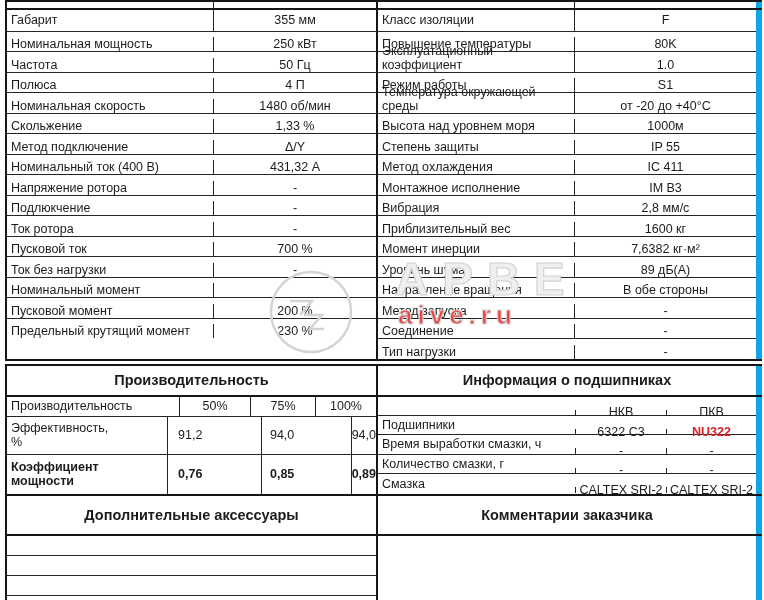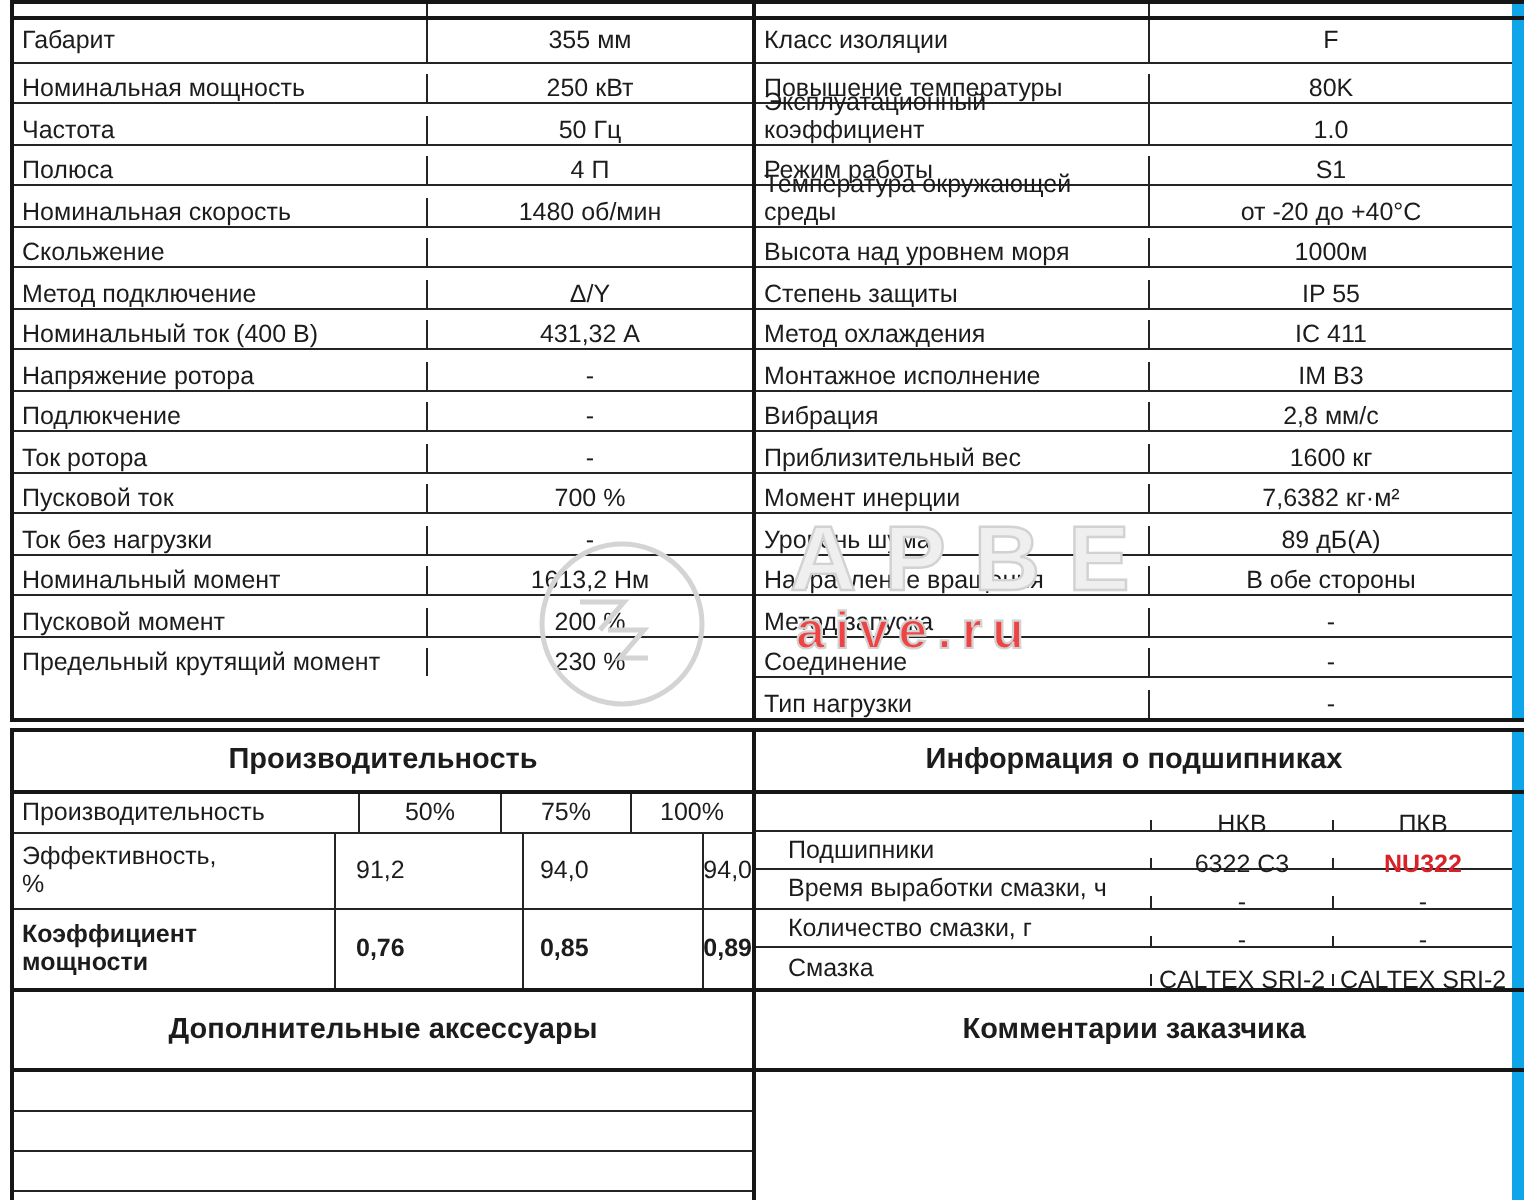--- a/index.html
+++ b/index.html
@@ -38,21 +38,21 @@
   .subrow{display:flex;height:97px;}
   .prow{display:flex;}
   .prow .plbl{width:172px;display:flex;align-items:center;padding-left:4px;}
   .prow .pc{display:flex;align-items:center;justify-content:center;border-left:1px solid #242424;}
   .prow .pc1{width:71px;}.prow .pc2{width:65px;}.prow .pc3{flex:1;}
   .phead{height:20px;border-bottom:1px solid #242424;}
   .pbody .prow{height:38.5px;border-bottom:1px solid #242424;gap:48px;}
   .pbody .prow:last-child{border-bottom:none;font-weight:bold;}
 
   .brow{display:flex;height:19.4px;}
-  .brow .blbl{width:197px;display:flex;align-items:center;padding-left:16px;}
+  .brow .blbl{width:197px;display:flex;align-items:center;padding-left:4px;}
   .brow .bc{display:flex;align-items:center;justify-content:center;border-left:1px solid #242424;margin-top:13px;}
   .brow .bc1{width:91px;}.brow .bc2{flex:1;}
   .bhead{border-bottom:1px solid #242424;}
   .bbody .brow{border-bottom:1px solid #242424;}
   .bbody .brow:last-child{border-bottom:none;}
   .red{font-weight:bold;}
 
   
   .bottomrow{display:flex;height:64px;align-items:stretch;}
   .acc{display:block;}
@@ -102,20 +102,21 @@
           <div class="srow">
             <div class="lbl">Полюса</div>
             <div class="val">4 П</div>
           </div>
           <div class="srow">
             <div class="lbl">Номинальная скорость</div>
             <div class="val">1480 об/мин</div>
           </div>
           <div class="srow">
             <div class="lbl">Скольжение</div>
+            <div class="val">1,33 %</div>
           </div>
           <div class="srow">
             <div class="lbl">Метод подключение</div>
             <div class="val">Δ/Y</div>
           </div>
           <div class="srow">
             <div class="lbl">Номинальный ток  (400 В)</div>
             <div class="val">431,32 А</div>
           </div>
           <div class="srow">
@@ -133,21 +134,20 @@
           <div class="srow">
             <div class="lbl">Пусковой ток</div>
             <div class="val">700 %</div>
           </div>
           <div class="srow">
             <div class="lbl">Ток без нагрузки</div>
             <div class="val">-</div>
           </div>
           <div class="srow">
             <div class="lbl">Номинальный момент</div>
-            <div class="val">1613,2 Нм</div>
           </div>
           <div class="srow">
             <div class="lbl">Пусковой момент</div>
             <div class="val">200 %</div>
           </div>
           <div class="srow">
             <div class="lbl">Предельный крутящий момент</div>
             <div class="val">230 %</div>
           </div>
         </div>

